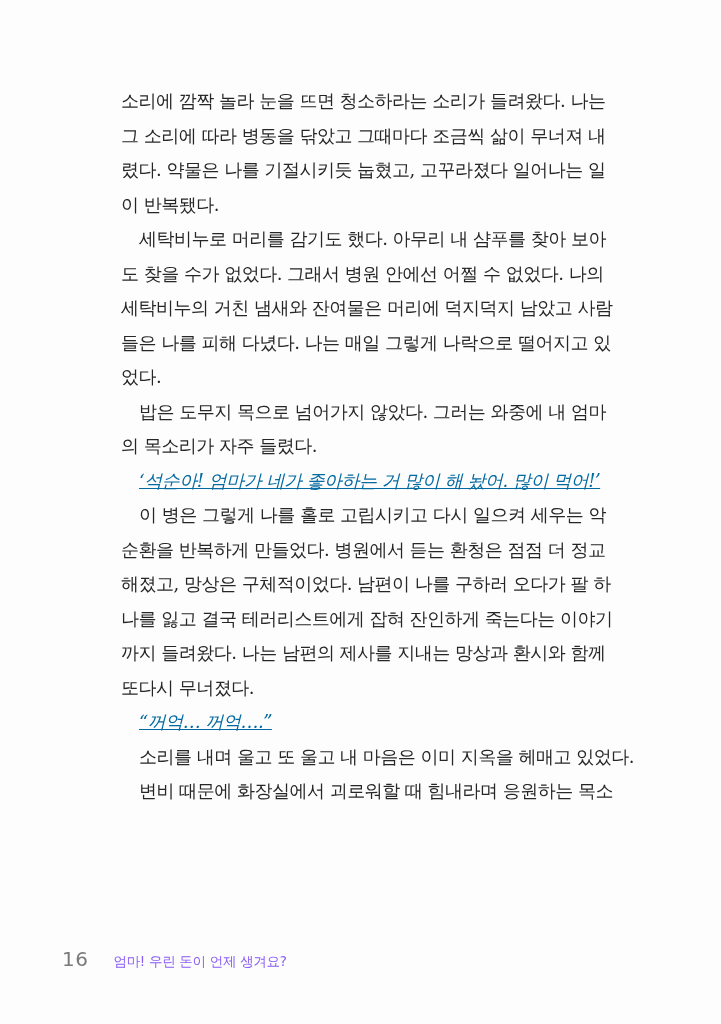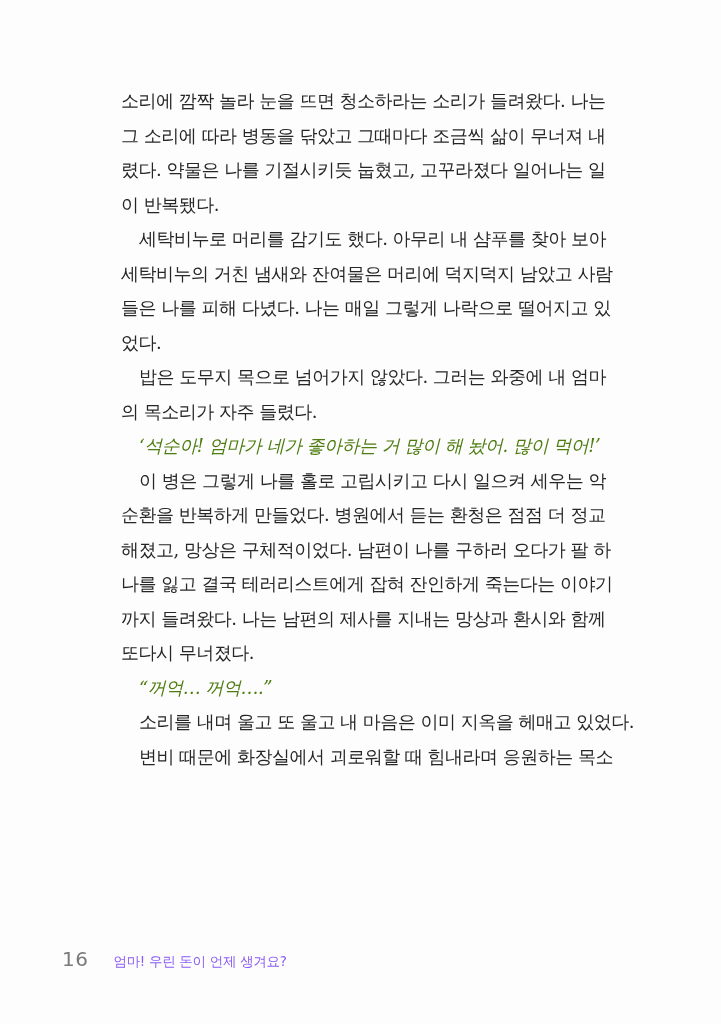--- a/index.html
+++ b/index.html
@@ -21,21 +21,21 @@
     left: 121px;
     top: 84px;
     width: 470px;
     font-size: 18px;
     line-height: 34.5px;
     letter-spacing: -0.5px;
     color: #262626;
     word-break: keep-all;
   }
   .para { margin: 0; }
-  .para.italic { font-style: italic; color: #4d7c0f; }
+  .para.italic { font-style: italic; color: #0369a1; text-decoration: underline; }
   .line {
     text-align: justify;
     text-align-last: justify;
     white-space: nowrap;
     overflow: visible;
   }
   .line.last {
     text-align-last: left;
   }
   .line.indent {
@@ -68,20 +68,21 @@
 
   <div class="body-text">
       <div class="para">
         <div class="line">소리에 깜짝 놀라 눈을 뜨면 청소하라는 소리가 들려왔다. 나는</div>
         <div class="line">그 소리에 따라 병동을 닦았고 그때마다 조금씩 삶이 무너져 내</div>
         <div class="line">렸다. 약물은 나를 기절시키듯 눕혔고, 고꾸라졌다 일어나는 일</div>
         <div class="line last">이 반복됐다.</div>
       </div>
       <div class="para">
         <div class="line indent">세탁비누로 머리를 감기도 했다. 아무리 내 샴푸를 찾아 보아</div>
+        <div class="line">도 찾을 수가 없었다. 그래서 병원 안에선 어쩔 수 없었다. 나의</div>
         <div class="line">세탁비누의 거친 냄새와 잔여물은 머리에 덕지덕지 남았고 사람</div>
         <div class="line">들은 나를 피해 다녔다. 나는 매일 그렇게 나락으로 떨어지고 있</div>
         <div class="line last">었다.</div>
       </div>
       <div class="para">
         <div class="line indent">밥은 도무지 목으로 넘어가지 않았다. 그러는 와중에 내 엄마</div>
         <div class="line last">의 목소리가 자주 들렸다.</div>
       </div>
       <div class="para italic">
         <div class="line last indent">‘석순아! 엄마가 네가 좋아하는 거 많이 해 놨어. 많이 먹어!’</div>

